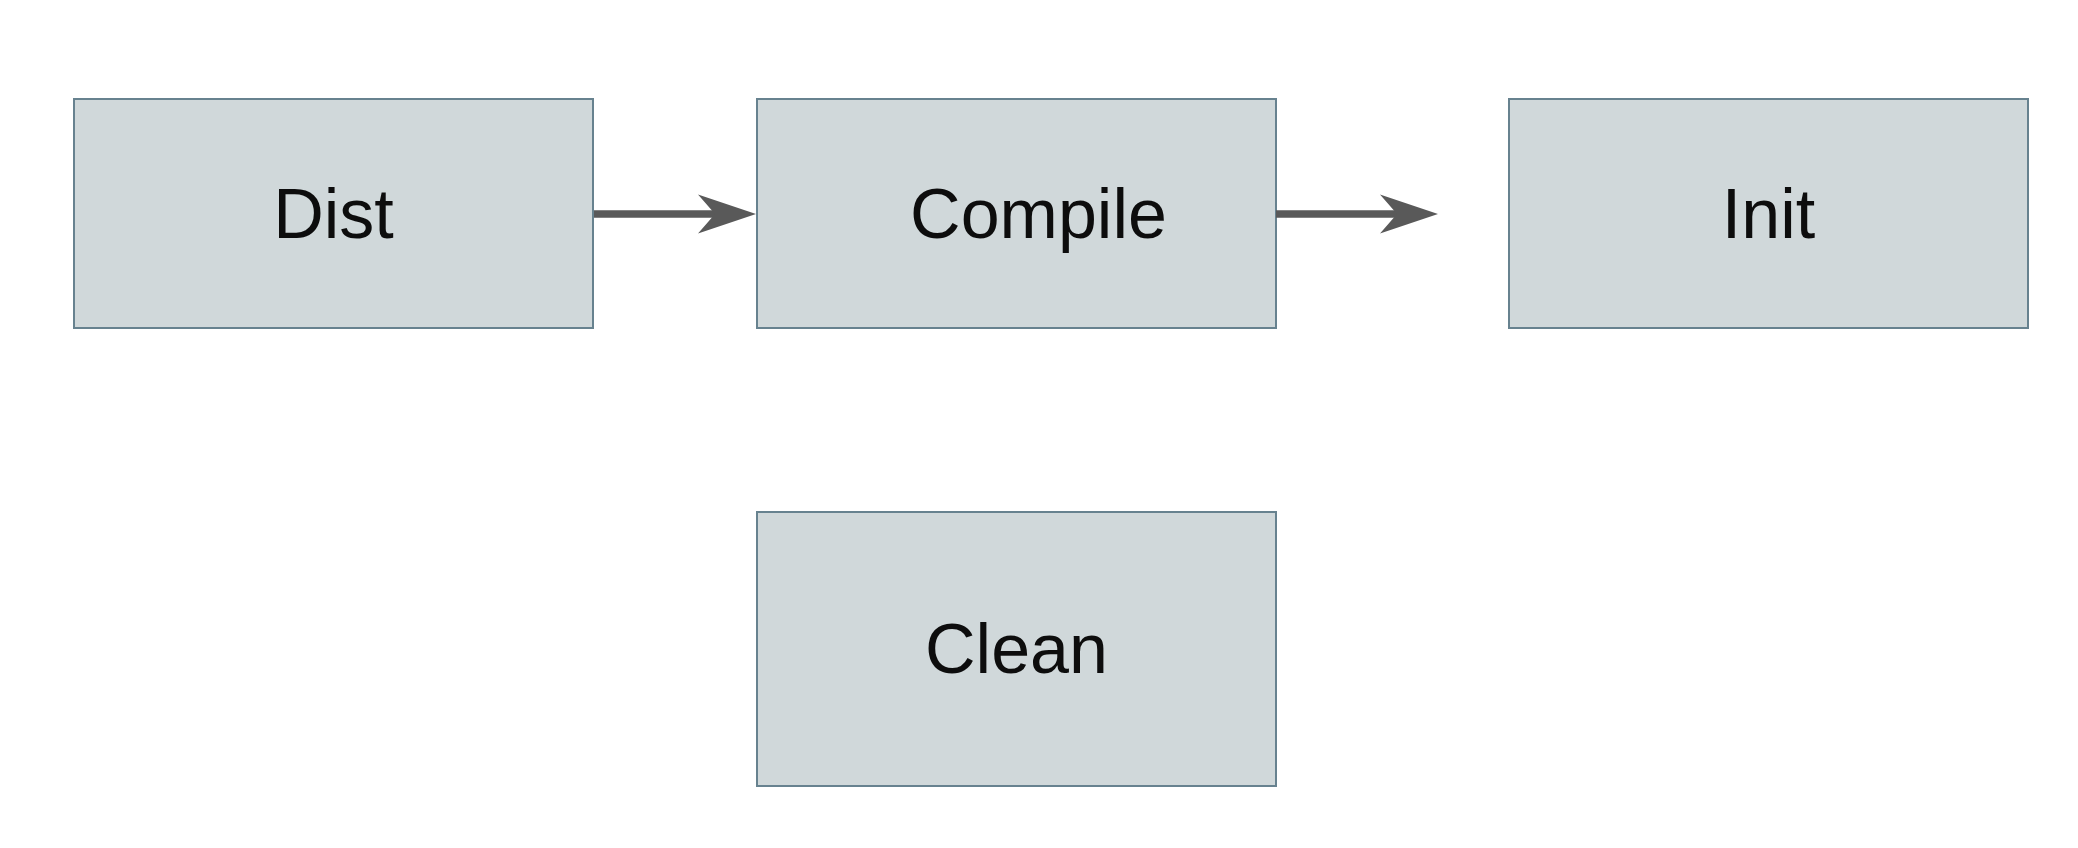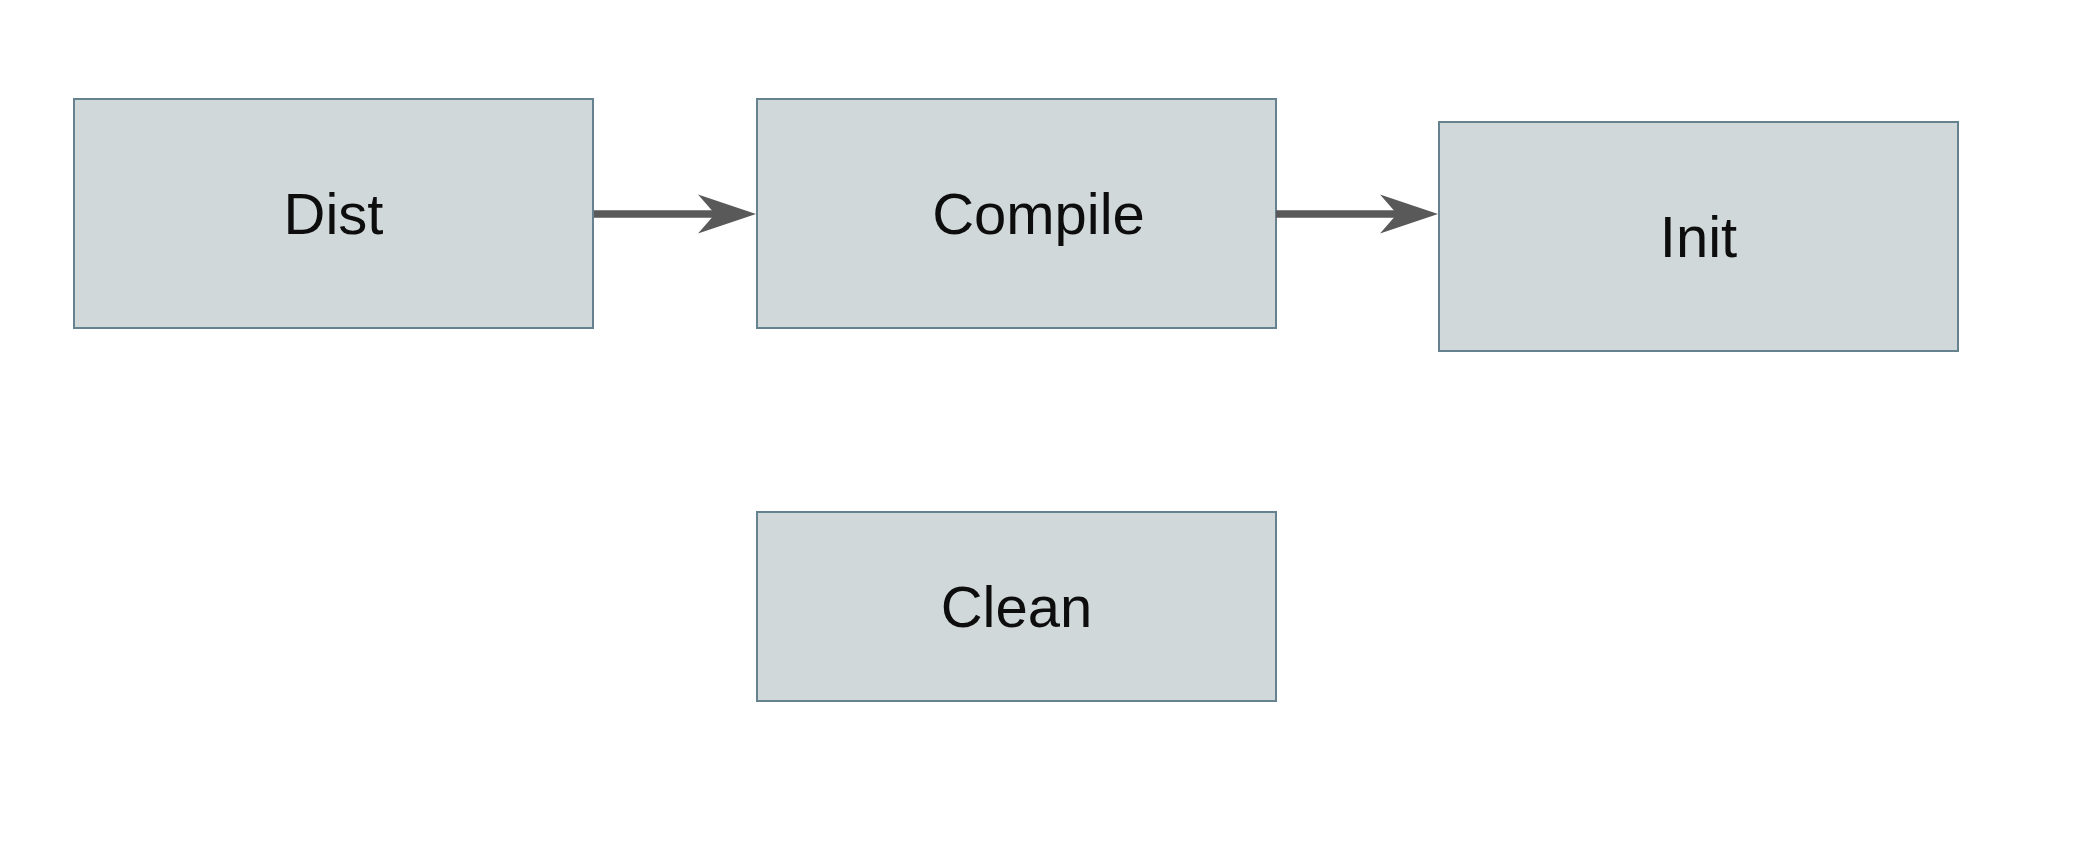--- a/index.html
+++ b/index.html
@@ -23,30 +23,30 @@
     box-sizing:border-box;
     width:521px;
     height:231px;
     background:var(--node-fill);
     border:2.5px solid var(--node-border);
     display:flex;
     align-items:center;
     justify-content:center;
   }
   .node-label{
-    font-size:58px;
+    font-size:70px;
     line-height:1;
     color:var(--text);
     letter-spacing:0px;
     white-space:nowrap;
   }
   #node-dist   {left:73px;  top:98px;}
   #node-compile{left:756px; top:98px;padding-left:44px;}
-  #node-init   {left:1438px;top:98px;margin-top:23px;}
-  #node-clean  {left:756px; top:511px;height:191px;}
+  #node-init   {left:1508px;top:98px;}
+  #node-clean  {left:756px; top:511px;height:276px;}
   .edge{
     position:absolute;
     width:162px;
     height:60px;
   }
   #edge-1{left:594px; top:184px;}
   #edge-2{left:1276px;top:184px;}
 </style>
 </head>
 <body>

